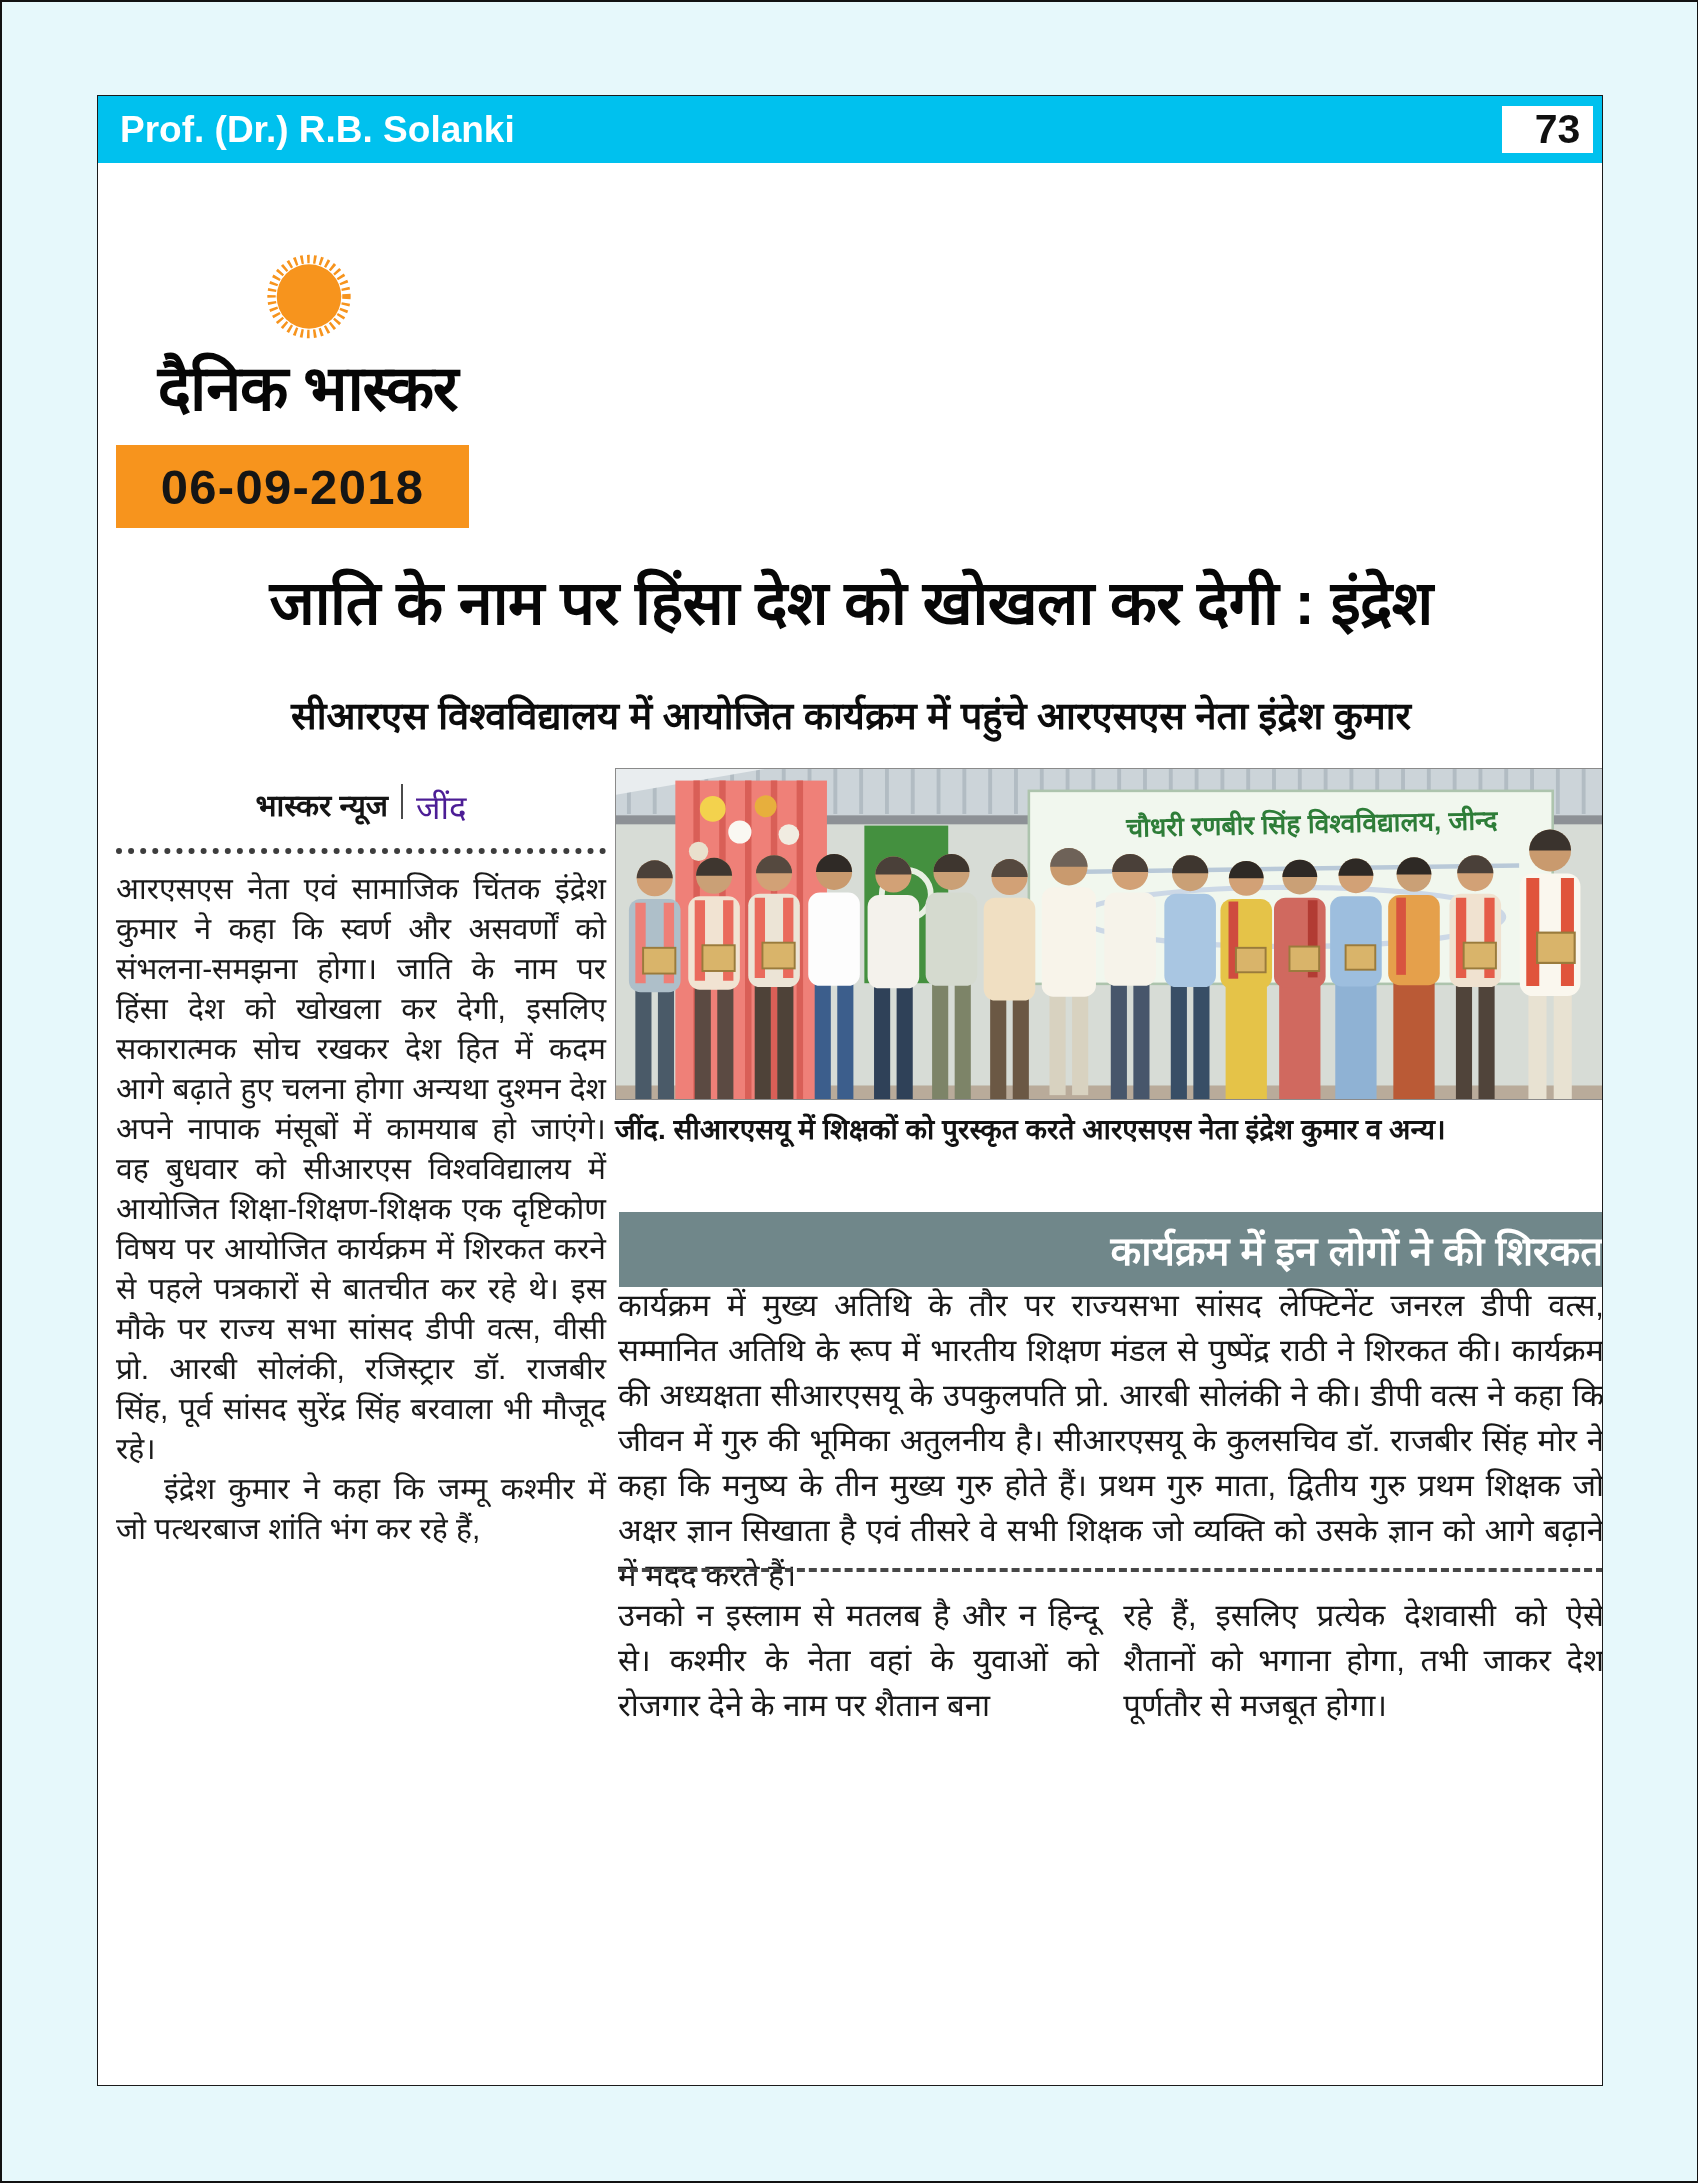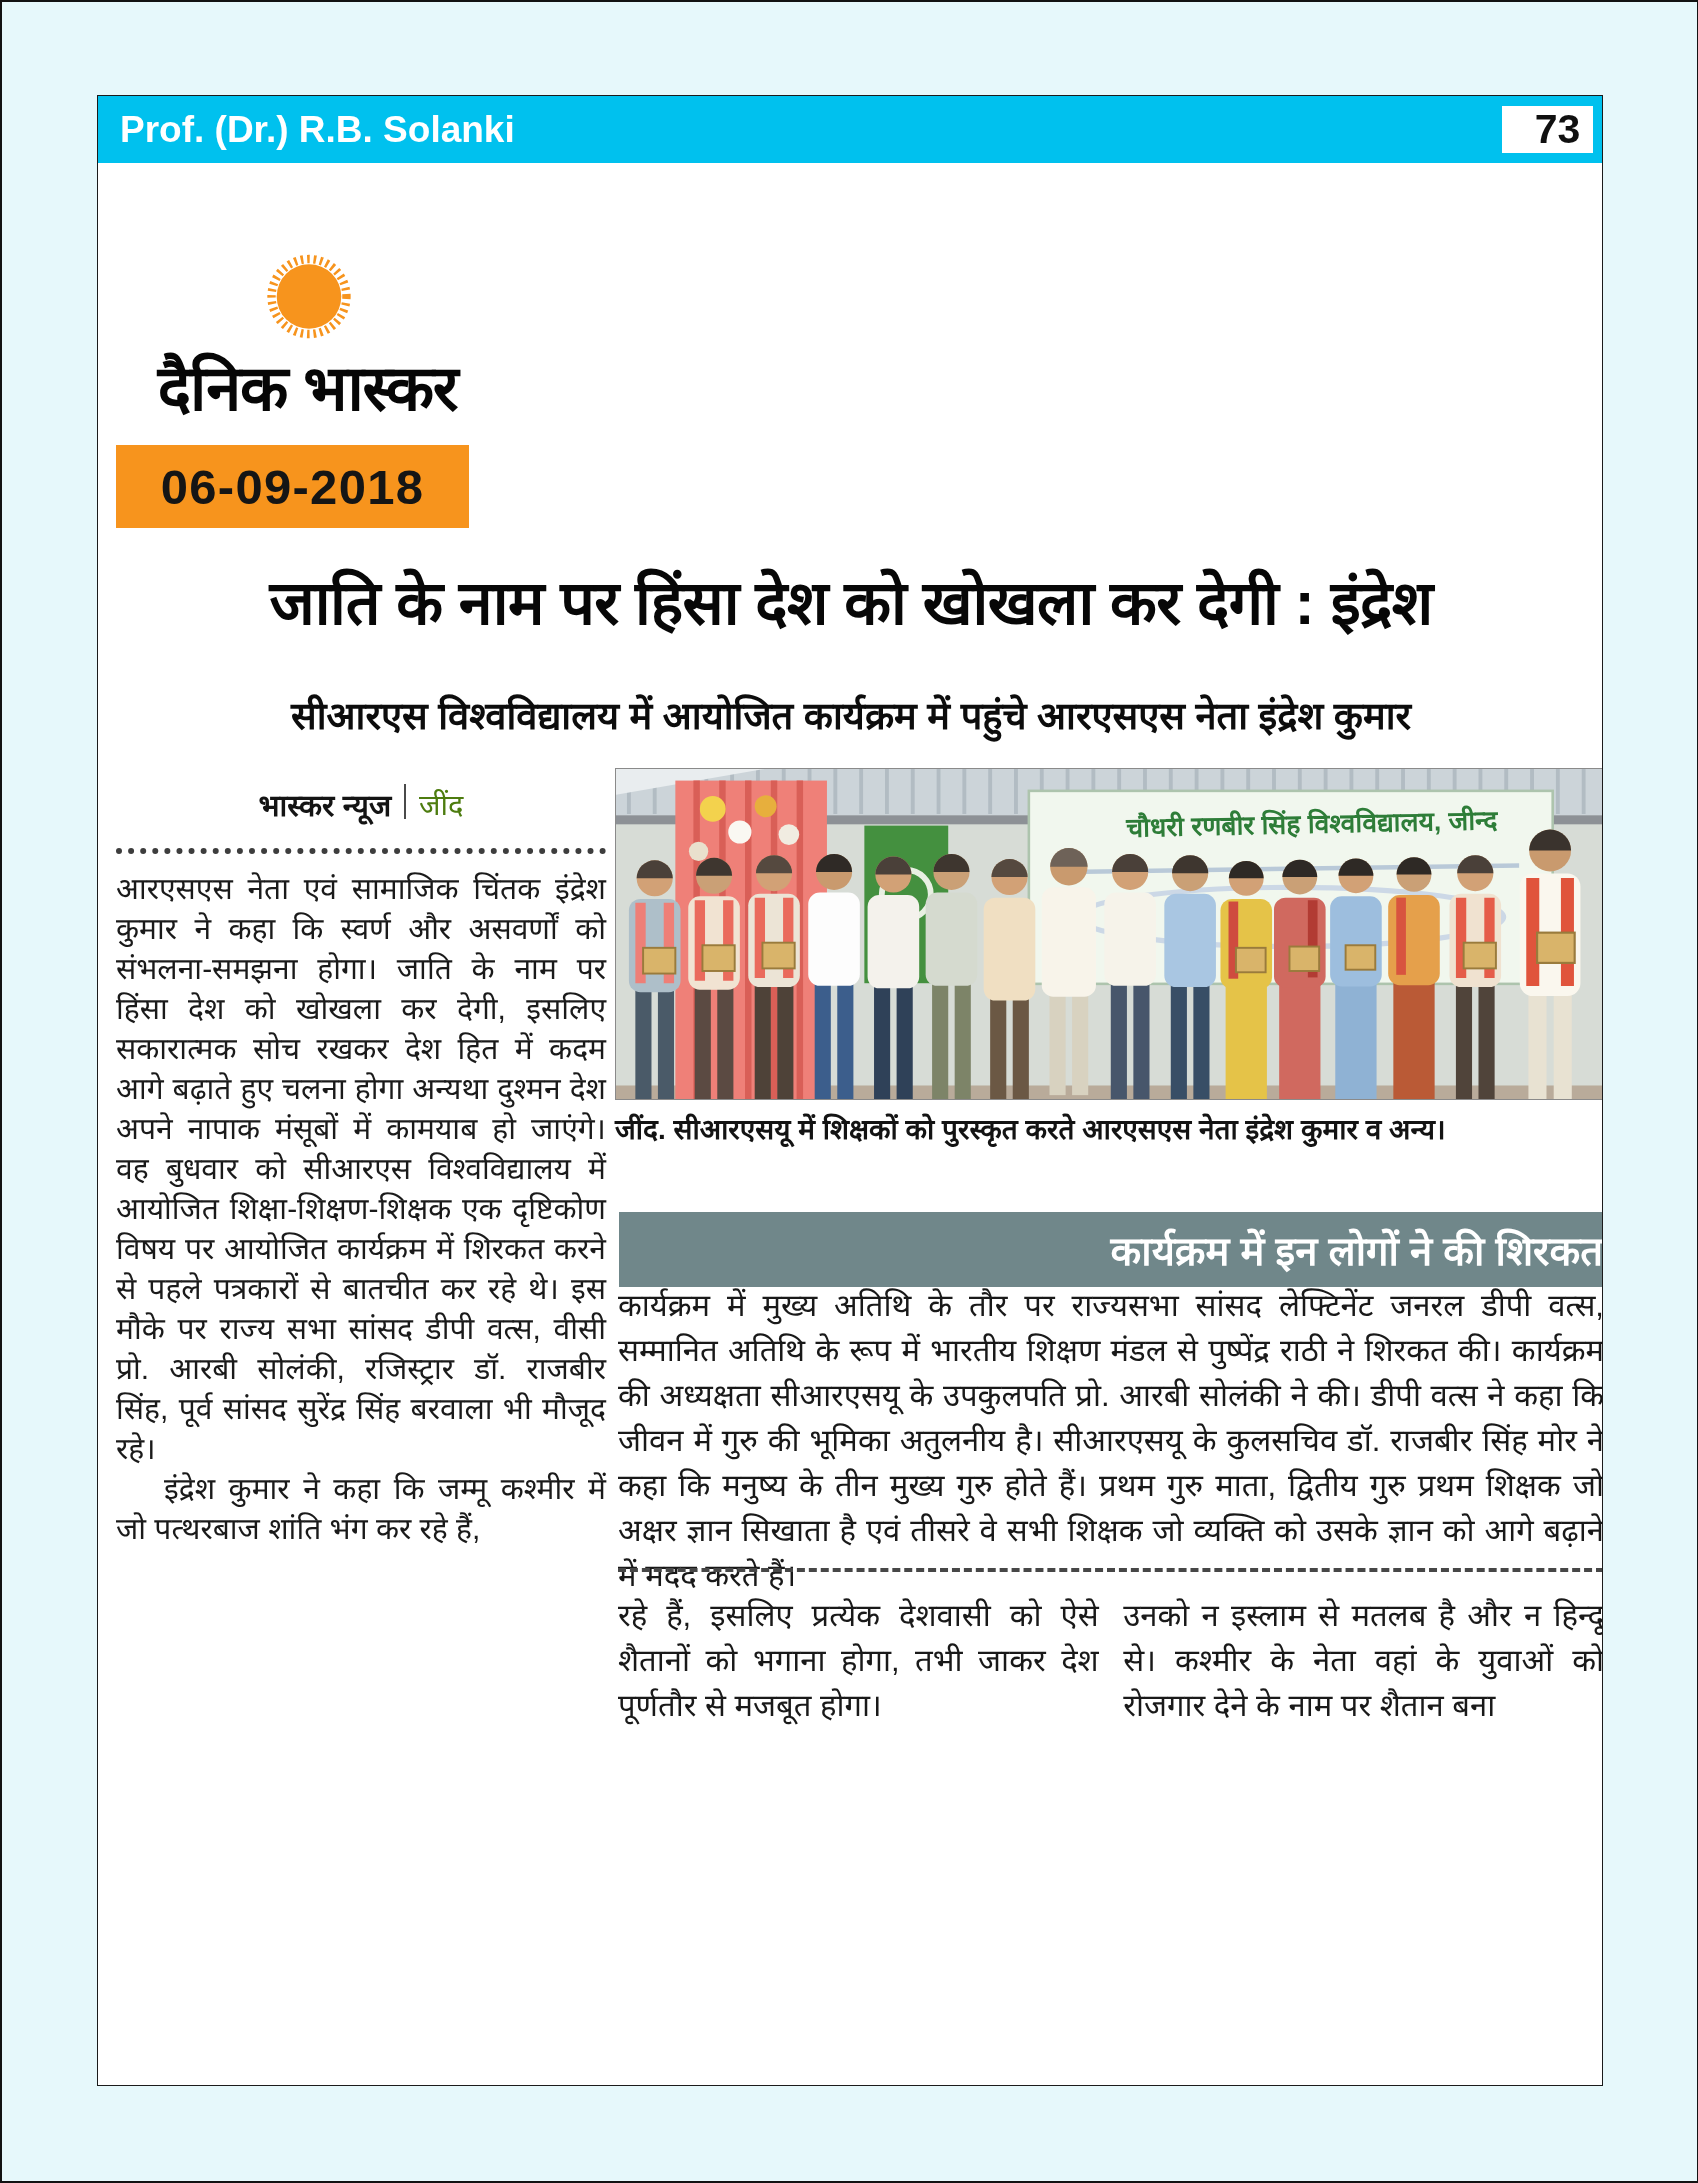--- a/index.html
+++ b/index.html
@@ -46,21 +46,21 @@
   }
   .subheadline{
     position:absolute;left:22.6px;top:592px;width:1461px;text-align:center;
     font-size:38px;font-weight:700;color:#0c0c0c;white-space:nowrap;
   }
   
   .left-col{position:absolute;left:18px;top:688px;width:490px;}
   .byline{display:flex;align-items:flex-start;justify-content:center;gap:13px;height:52px;}
   .byline .src{font-size:30px;font-weight:bold;color:#141414;}
   .byline .sep{width:1.9px;height:35px;background:#4a4a4a;}
-  .byline .loc{font-size:29px;font-weight:500;color:#4d7c0f;font-family:Liberation Mono, monospace;}
+  .byline .loc{font-size:33px;font-weight:500;color:#4c1d95;font-family:Liberation Mono, monospace;}
   .dotted-rule{margin-top:11.6px;border-top:6.5px dotted #3d3d3d;height:0;}
   .body-text{
     margin-top:15.5px;font-size:30px;line-height:40px;text-align:justify;
     color:#1a1a1a;font-weight:500;
   }
   .body-text.indent{text-indent:48px;margin-top:0;}
   
   .photo-wrap{
     position:absolute;left:517px;top:672px;width:989px;height:332px;
     border:1.3px solid #8a8a8a;box-sizing:border-box;background:#d8ddd8;overflow:hidden;
@@ -320,18 +320,18 @@
 
   <div class="section-box">
     <span>कार्यक्रम में इन लोगों ने की शिरकत</span>
   </div>
 
   <div class="section-para">कार्यक्रम में मुख्य अतिथि के तौर पर राज्यसभा सांसद लेफ्टिनेंट जनरल डीपी वत्स, सम्मानित अतिथि के रूप में भारतीय शिक्षण मंडल से पुष्पेंद्र राठी ने शिरकत की। कार्यक्रम की अध्यक्षता सीआरएसयू के उपकुलपति प्रो. आरबी सोलंकी ने की। डीपी वत्स ने कहा कि जीवन में गुरु की भूमिका अतुलनीय है। सीआरएसयू के कुलसचिव डॉ. राजबीर सिंह मोर ने कहा कि मनुष्य के तीन मुख्य गुरु होते हैं। प्रथम गुरु माता, द्वितीय गुरु प्रथम शिक्षक जो अक्षर ज्ञान सिखाता है एवं तीसरे वे सभी शिक्षक जो व्यक्ति को उसके ज्ञान को आगे बढ़ाने में मदद करते हैं।</div>
 
   <div class="dashed-rule"></div>
 
   <div class="bottom-cols">
+    <div class="col">उनको न इस्लाम से मतलब है और न हिन्दू से। कश्मीर के नेता वहां के युवाओं को रोजगार देने के नाम पर शैतान बना</div>
     <div class="col">रहे हैं, इसलिए प्रत्येक देशवासी को ऐसे शैतानों को भगाना होगा, तभी जाकर देश पूर्णतौर से मजबूत होगा।</div>
-    <div class="col">उनको न इस्लाम से मतलब है और न हिन्दू से। कश्मीर के नेता वहां के युवाओं को रोजगार देने के नाम पर शैतान बना</div>
   </div>
 
 </div>
 
 
 </body></html>

